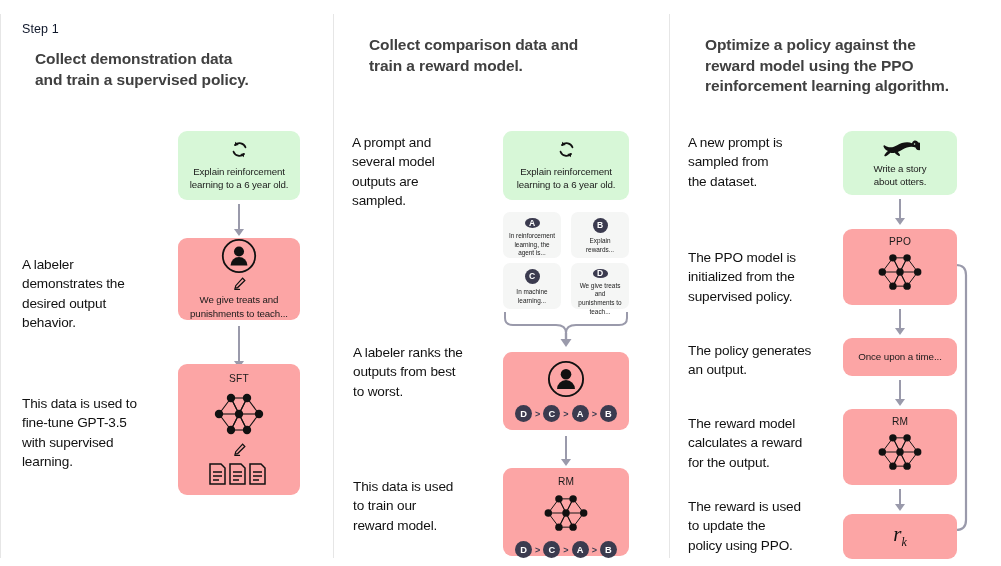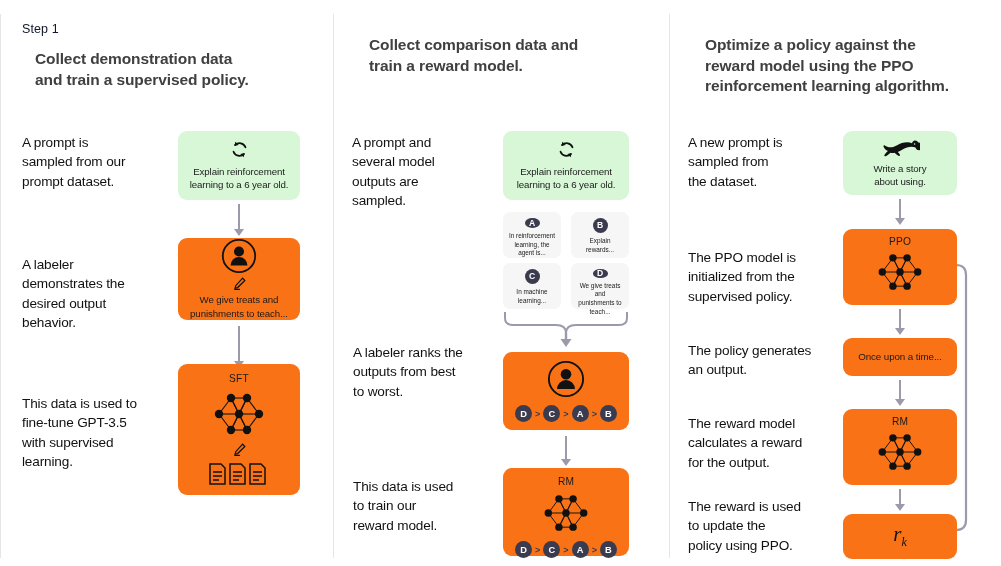--- a/index.html
+++ b/index.html
@@ -58,21 +58,21 @@
     line-height: 1.42;
     color: #111111;
     white-space: pre-line;
     letter-spacing: -0.15px;
   }
 
   
   .card {
     position: absolute;
     border-radius: 9px;
-    background: #f97316;
+    background: #fca5a5;
     display: flex;
     flex-direction: column;
     align-items: center;
     justify-content: center;
   }
   .card.green { background: #d7f7d7; }
   .card-caption {
     font-size: 9.7px;
     line-height: 1.35;
     text-align: center;
@@ -180,23 +180,20 @@
   <div class="divider div2"></div>
   <div class="divider div1"></div>
 
   <div class="column col1">
     <div class="col-head">
       <div class="step-label">Step 1</div>
       <div class="step-title">Collect demonstration data
 and train a supervised policy.</div>
     </div>
 
-    <div class="body-text" style="left:22px; top:133px; width:145px;">A prompt is
-sampled from our
-prompt dataset.</div>
     <div class="body-text" style="left:22px; top:255px; width:150px;">A labeler
 demonstrates the
 desired output
 behavior.</div>
     <div class="body-text" style="left:22px; top:394px; width:160px;">This data is used to
 fine-tune GPT-3.5
 with supervised
 learning.</div>
 
     <div class="card green" style="left:178px; top:131px; width:122px; height:69px;">
@@ -453,21 +450,21 @@
     </div>
 
     <div class="card green" style="left:173px; top:131px; width:114px; height:64px;">
       <span style="margin-bottom:4px;">
         <svg width="40" height="20" viewBox="0 0 48 24">
           <path d="M46 5.5c-1.2-2-3.3-3-5.2-2.2-1.3.5-2 1.7-2.4 2.9-1.6-.7-3.6-1-5.8-1-4.4 0-8.6 1.4-12 3.4-2.6 1.5-5.2 2.5-8 2.5-2.6 0-5-.8-6.8-2.1-.9-.7-2 .2-1.6 1.2.9 2.4 2.8 4.4 5.3 5.4-1.6 1.3-3.1 3-4.2 4.9-.5.9.4 1.9 1.3 1.5 2-.9 4.2-2.4 6-4.3 1.6.3 3.2.3 4.8 0 1.5 1.6 3.3 3 5.2 3.9.9.4 1.8-.6 1.3-1.5-.7-1.2-1.6-2.4-2.6-3.4 2.2-.9 4.3-2.1 6.3-3.3 3-1.8 6.4-3 10-3 1.9 0 3.6.4 5 1.1.4 1.4 1.4 2.6 2.8 3 1.9.6 3.9-.6 4.9-2.6.9-1.8.9-4-.3-5.9z" fill="#111"></path>
           <circle cx="41.5" cy="7.2" r="0.9" fill="#d7f7d7"></circle>
         </svg>
       </span>
       <div class="card-caption">Write a story
-about using.</div>
+about otters.</div>
     </div>
 
     <div class="arrow" style="left:223px; top:199px; height:26px;">
       <div class="shaft"></div>
         <div class="head"></div>
     </div>
 
     <div class="card" style="left:173px; top:229px; width:114px; height:76px; justify-content:flex-start; padding-top:7px;">
       <div class="card-title">PPO</div>
       <span style="margin-top:2px;">

